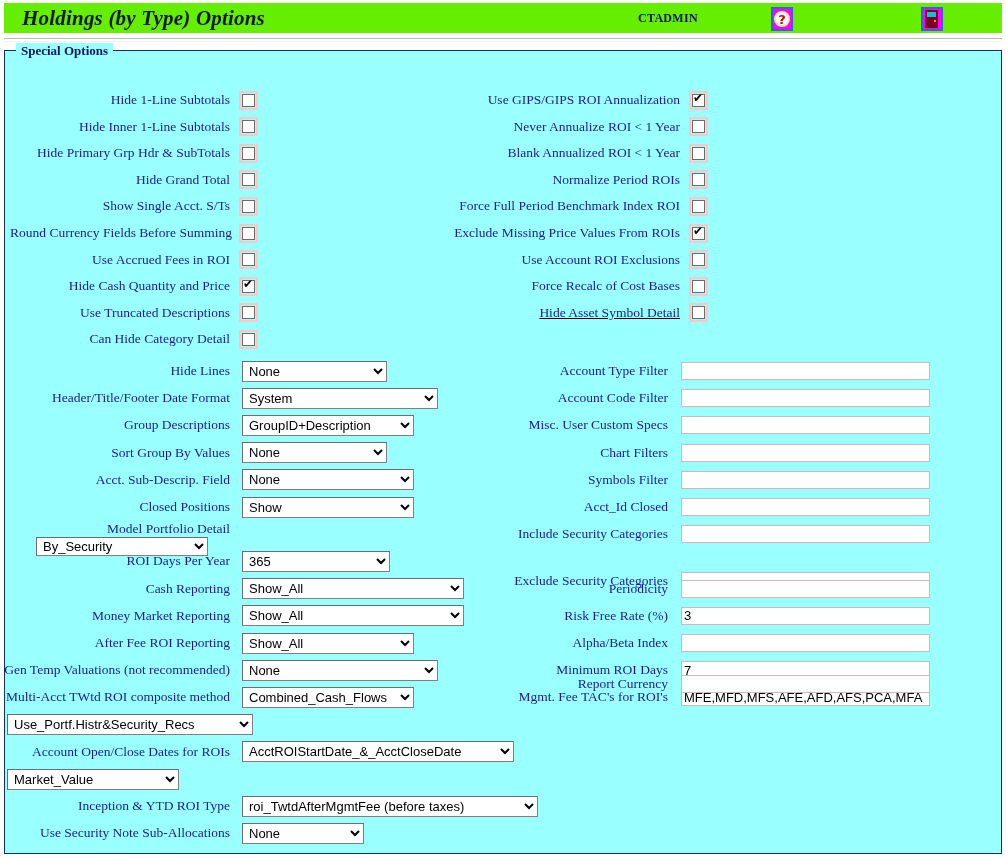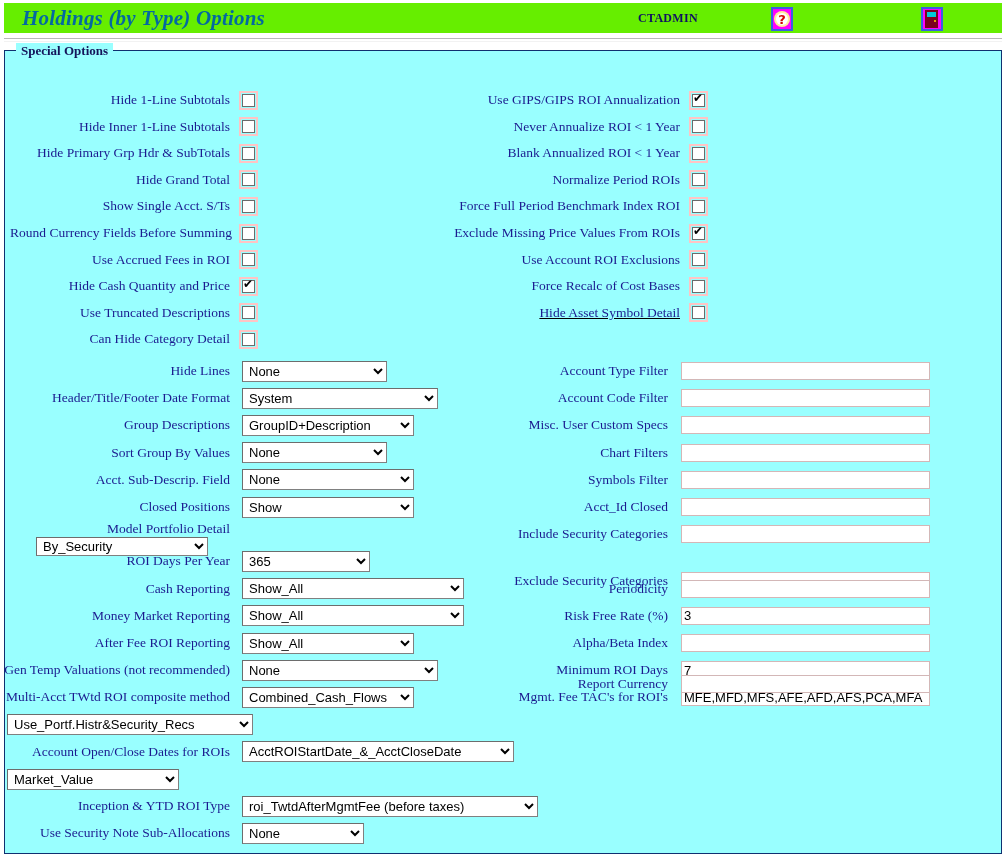--- a/index.html
+++ b/index.html
@@ -21,21 +21,21 @@
     width: 998px; height: 30px;
     background: #66ee00;
     display: flex;
     align-items: center;
   }
   #title-text {
     font-family: "Liberation Serif", serif;
     font-style: italic;
     font-weight: bold;
     font-size: 21px;
-    color: #0369a1;
+    color: #0f172a;
     margin-left: 18px;
     white-space: nowrap;
     letter-spacing: .2px;
   }
   #user-label {
     position: absolute;
     left: 634px;
     font-family: "Liberation Serif", serif;
     font-size: 12px;
     font-weight: bold;
@@ -283,21 +283,21 @@
     <div class="row selrow" style="left: 2px; top: 494px;">
       <span class="lbl sel-lbl">Closed Positions</span>
       <select class="ddl" style="width: 172px;"><option>Show</option></select>
     </div>
     <div class="row selrow" style="left: 2px; top: 521.2px; flex-direction: column;">
       <span class="lbl sel-lbl">Model Portfolio Detail</span>
       <select class="ddl" style="width: 172px;"><option>By_Security</option></select>
     </div>
     <div class="row selrow" style="left: 2px; top: 548.4px;">
       <span class="lbl sel-lbl">ROI Days Per Year</span>
-      <select class="ddl" style="width: 128px;"><option>365</option></select>
+      <select class="ddl" style="width: 148px;"><option>365</option></select>
     </div>
     <div class="row selrow" style="left: 2px; top: 575.6px;">
       <span class="lbl sel-lbl">Cash Reporting</span>
       <select class="ddl" style="width: 222px;"><option>Show_All</option></select>
     </div>
     <div class="row selrow" style="left: 2px; top: 602.8px;">
       <span class="lbl sel-lbl">Money Market Reporting</span>
       <select class="ddl" style="width: 222px;"><option>Show_All</option></select>
     </div>
     <div class="row selrow" style="left: 2px; top: 630px;">

